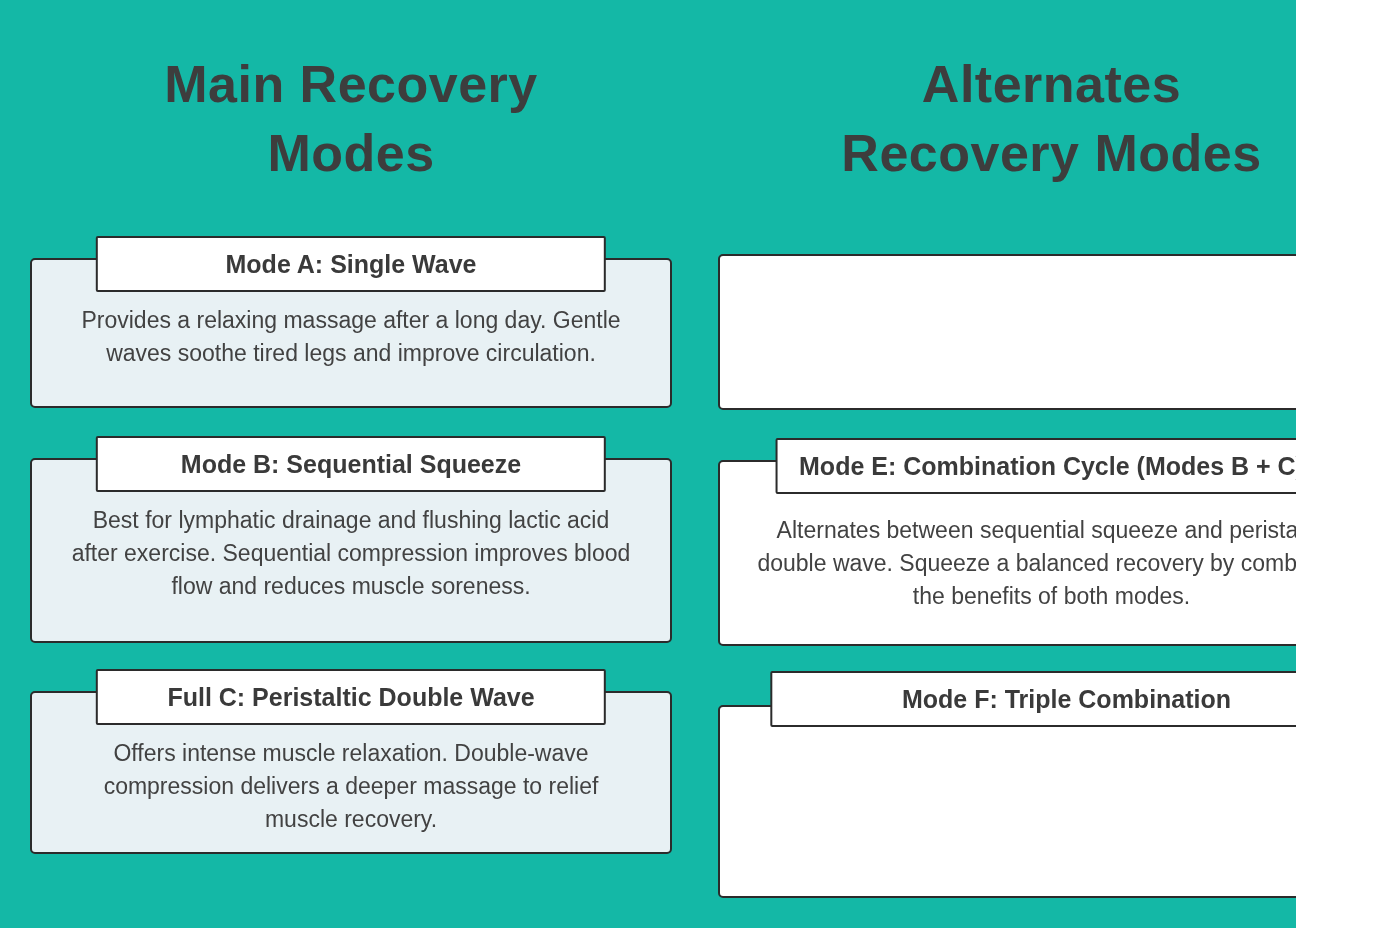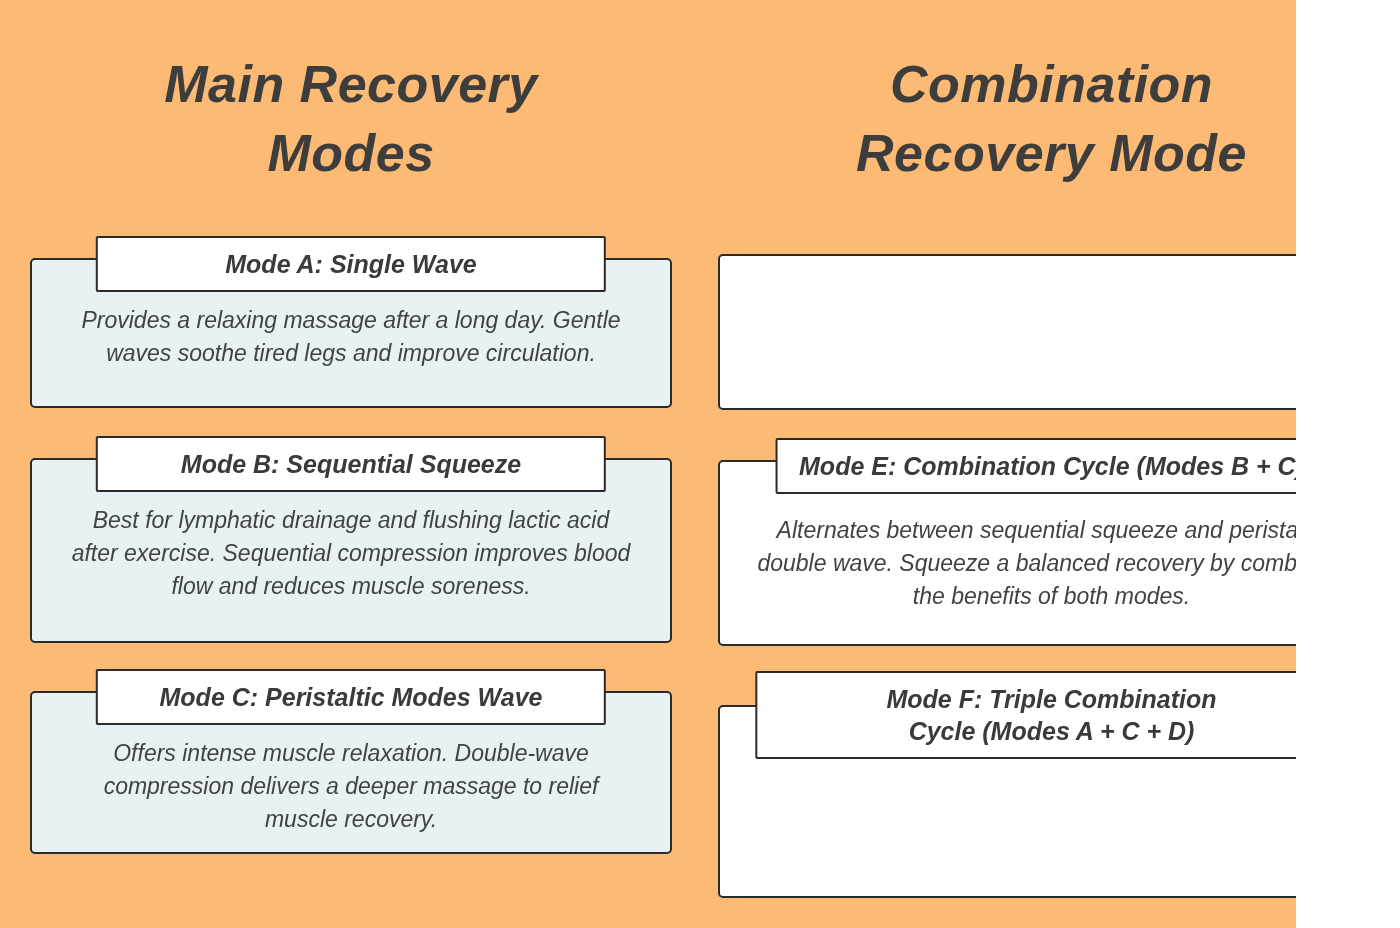--- a/index.html
+++ b/index.html
@@ -1,23 +1,22 @@
 <!DOCTYPE html>
 <html><head>
 <meta charset="utf-8">
 <style>
   html, body { margin: 0; padding: 0; }
   .canvas {
     position: relative;
     width: 1296px;
     height: 928px;
-    background: #fdba74;
+    background: #14b8a6;
     font-family: "Liberation Sans", sans-serif;
     overflow: hidden;
-    font-style: italic;
   }
   .column { position: absolute; top: 0; height: 928px; }
   .col-left  { left: 30px;  width: 642px; }
   .col-right { left: 718px; width: 667px; }
 
   .heading {
     position: absolute;
     top: 50px;
     left: 0; right: 0;
     margin: 0 auto;
@@ -64,21 +63,21 @@
     max-width: 104%;
     padding: 10px 22px;
     font-size: 25px;
     font-weight: bold;
     line-height: 1.28;
     color: #3a3a3a;
     text-align: center;
   }
   .card-d .card-title { min-width: 79%; }
   .card-e .card-title { min-width: 79%; }
-  .card-f .card-title { min-width: 89.5%; top: -36px; }
+  .card-f .card-title { min-width: 89.5%; top: -36px; margin-left: 15px; }
 
   .title-line { display: block; }
   .title-line:empty { display: none; }
 
   .card-body {
     margin: 0 auto;
     font-size: 23px;
     line-height: 33px;
     color: #424242;
   }
@@ -104,42 +103,41 @@
     <div class="card card-a">
       <div class="card-title">
         <span class="title-line">Mode A: Single Wave</span>
 
       </div>
       <p class="card-body">Provides a relaxing massage after a long day. Gentle waves soothe tired legs and improve circulation.</p>
     </div>
 
     <div class="card card-c">
       <div class="card-title">
-        <span class="title-line">Mode C: Peristaltic Modes Wave</span>
+        <span class="title-line">Full C: Peristaltic Double Wave</span>
 
       </div>
       <p class="card-body">Offers intense muscle relaxation. Double-wave compression delivers a deeper massage to relief muscle recovery.</p>
     </div>
   </div>
 
   <div class="column col-right">
-    <h1 class="heading">Combination Recovery Mode</h1>
+    <h1 class="heading">Alternates Recovery Modes</h1>
 
     <div class="card card-d">
     </div>
 
     <div class="card card-e">
       <div class="card-title">
         <span class="title-line">Mode E: Combination Cycle (Modes B + C)</span>
 
       </div>
       <p class="card-body">Alternates between sequential squeeze and peristaltic double wave. Squeeze a balanced recovery by combining the benefits of both modes.</p>
     </div>
 
     <div class="card card-f">
       <div class="card-title">
         <span class="title-line">Mode F: Triple Combination</span>
-        <span class="title-line">Cycle (Modes A + C + D)</span>
       </div>
     </div>
   </div>
 
 </div>
 
 </body></html>

